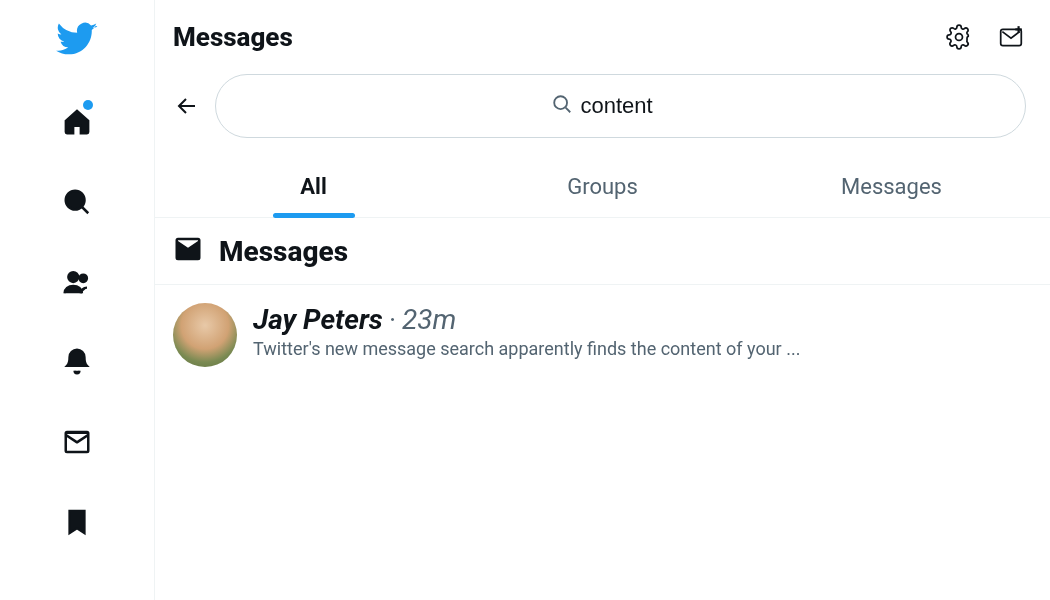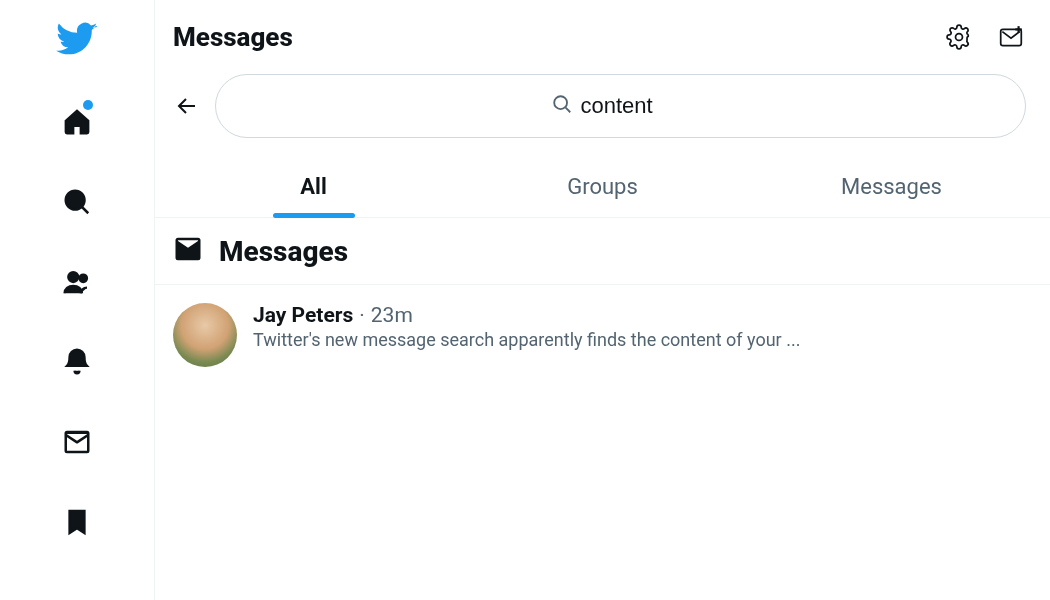--- a/index.html
+++ b/index.html
@@ -132,21 +132,22 @@
   }
   .avatar {
     width: 64px; height: 64px;
     border-radius: 50%;
     background: radial-gradient(circle at 50% 35%, #e8c9a8 0%, #d1a274 45%, #7a8a52 70%, #5b6e3d 100%);
     flex-shrink: 0;
   }
   .msg-body { flex: 1; min-width: 0; }
   .msg-top {
     display: flex; align-items: baseline; gap: 6px;
-    font-size: 21px;
+    font-size: 28px;
+    font-style: italic;
   }
   .msg-name { font-weight: 700; color: #0f1419; }
   .msg-dot, .msg-time { color: #536471; font-weight: 400; }
   .msg-preview {
     font-size: 18px;
     color: #536471;
     white-space: nowrap;
     overflow: hidden;
     text-overflow: ellipsis;
     margin-top: 2px;

